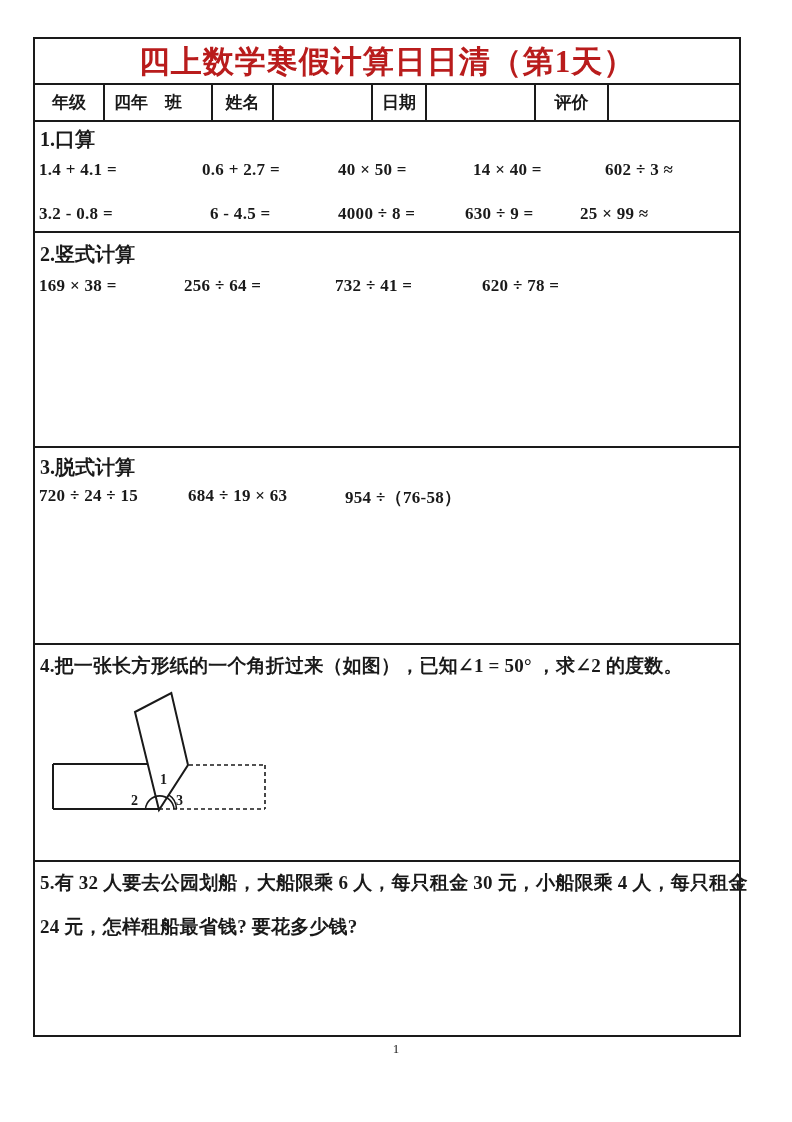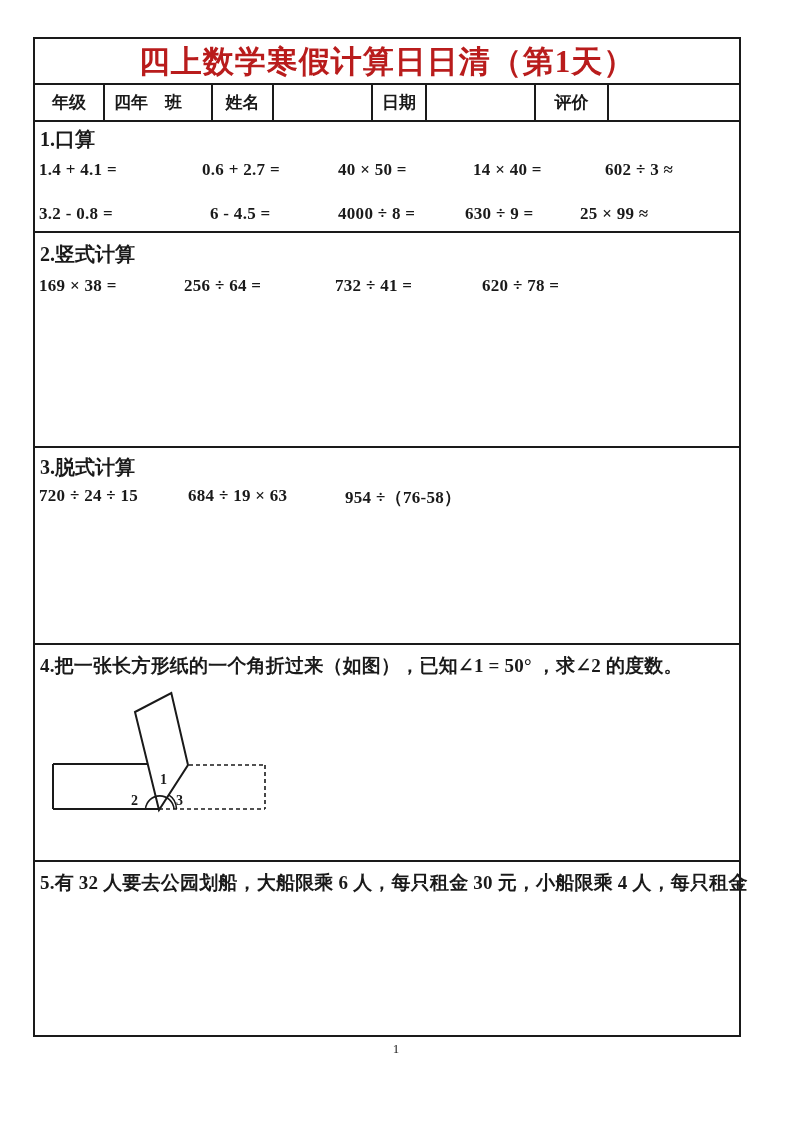--- a/index.html
+++ b/index.html
@@ -120,18 +120,19 @@
         <path d="M174.5 809 A 17.5 17.5 0 0 0 166.4 794.6" fill="none" stroke="#1a1a1a" stroke-width="1.6"></path>
 
         <text x="158" y="784">1</text>
         <text x="129" y="805">2</text>
         <text x="174" y="805">3</text>
       </svg>
     </div>
 
     <div class="section last" style="height:167px;">
       <div class="body-text" style="top:8px;">5.有 32 人要去公园划船，大船限乘 6 人，每只租金 30 元，小船限乘 4 人，每只租金</div>
+      <div class="body-text" style="top:52px;">24 元，怎样租船最省钱? 要花多少钱?</div>
     </div>
 
   </div>
 
   <div class="page-number">1</div>
 </div>
 
 </body></html>

